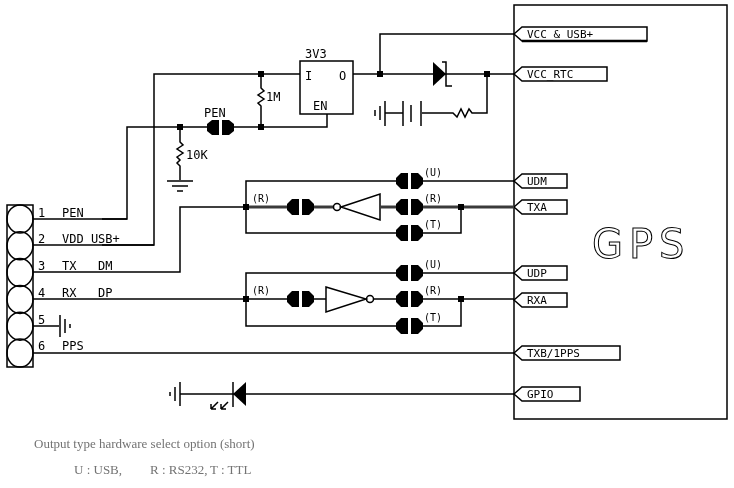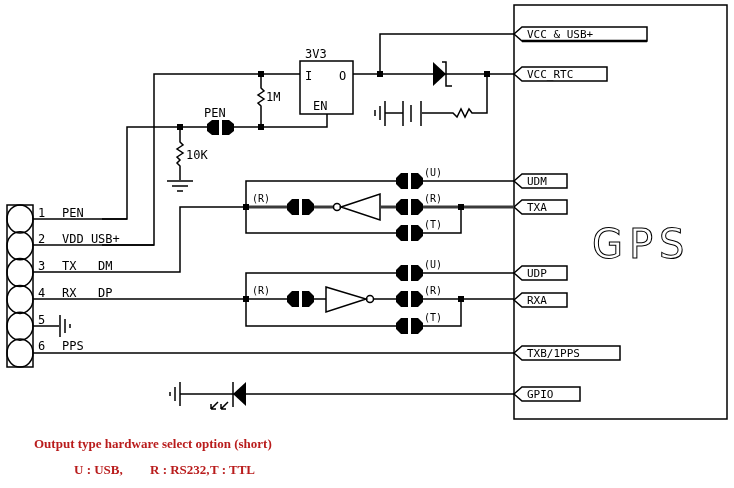--- a/index.html
+++ b/index.html
@@ -6,21 +6,21 @@
   body { width: 734px; height: 488px; position: relative; overflow: hidden; }
   svg { position: absolute; left: 0; top: 0; }
   .w { stroke: #000; stroke-width: 1.5; fill: none; }
   .wt { stroke: #3a3a3a; stroke-width: 3; fill: none; }
   .box { stroke: #000; stroke-width: 1.5; fill: none; }
   .dot { fill: #000; }
   .mono { font-family: "DejaVu Sans Mono", monospace; font-size: 12px; fill: #000; }
   .monob { font-family: "DejaVu Sans Mono", monospace; font-size: 11px; fill: #000; }
   .small { font-family: "DejaVu Sans Mono", monospace; font-size: 10px; fill: #000; }
   .gps { font-family: "DejaVu Sans", sans-serif; font-size: 40px; fill: none; stroke: #000; stroke-width: 1; letter-spacing: 6px; }
-  .caption { position: absolute; font-family: "Liberation Serif", serif; font-size: 13px; color: #b91c1c; font-weight: bold; }
+  .caption { position: absolute; font-family: "Liberation Serif", serif; font-size: 13px; color: #737373; }
 </style>
 </head>
 <body>
 
 <svg width="734" height="488" viewBox="0 0 734 488">
 
   <rect x="514" y="5" width="213" height="414" class="box"></rect>
   <text x="592" y="258" class="gps" xml:space="preserve">GPS</text>
 
   <g>

